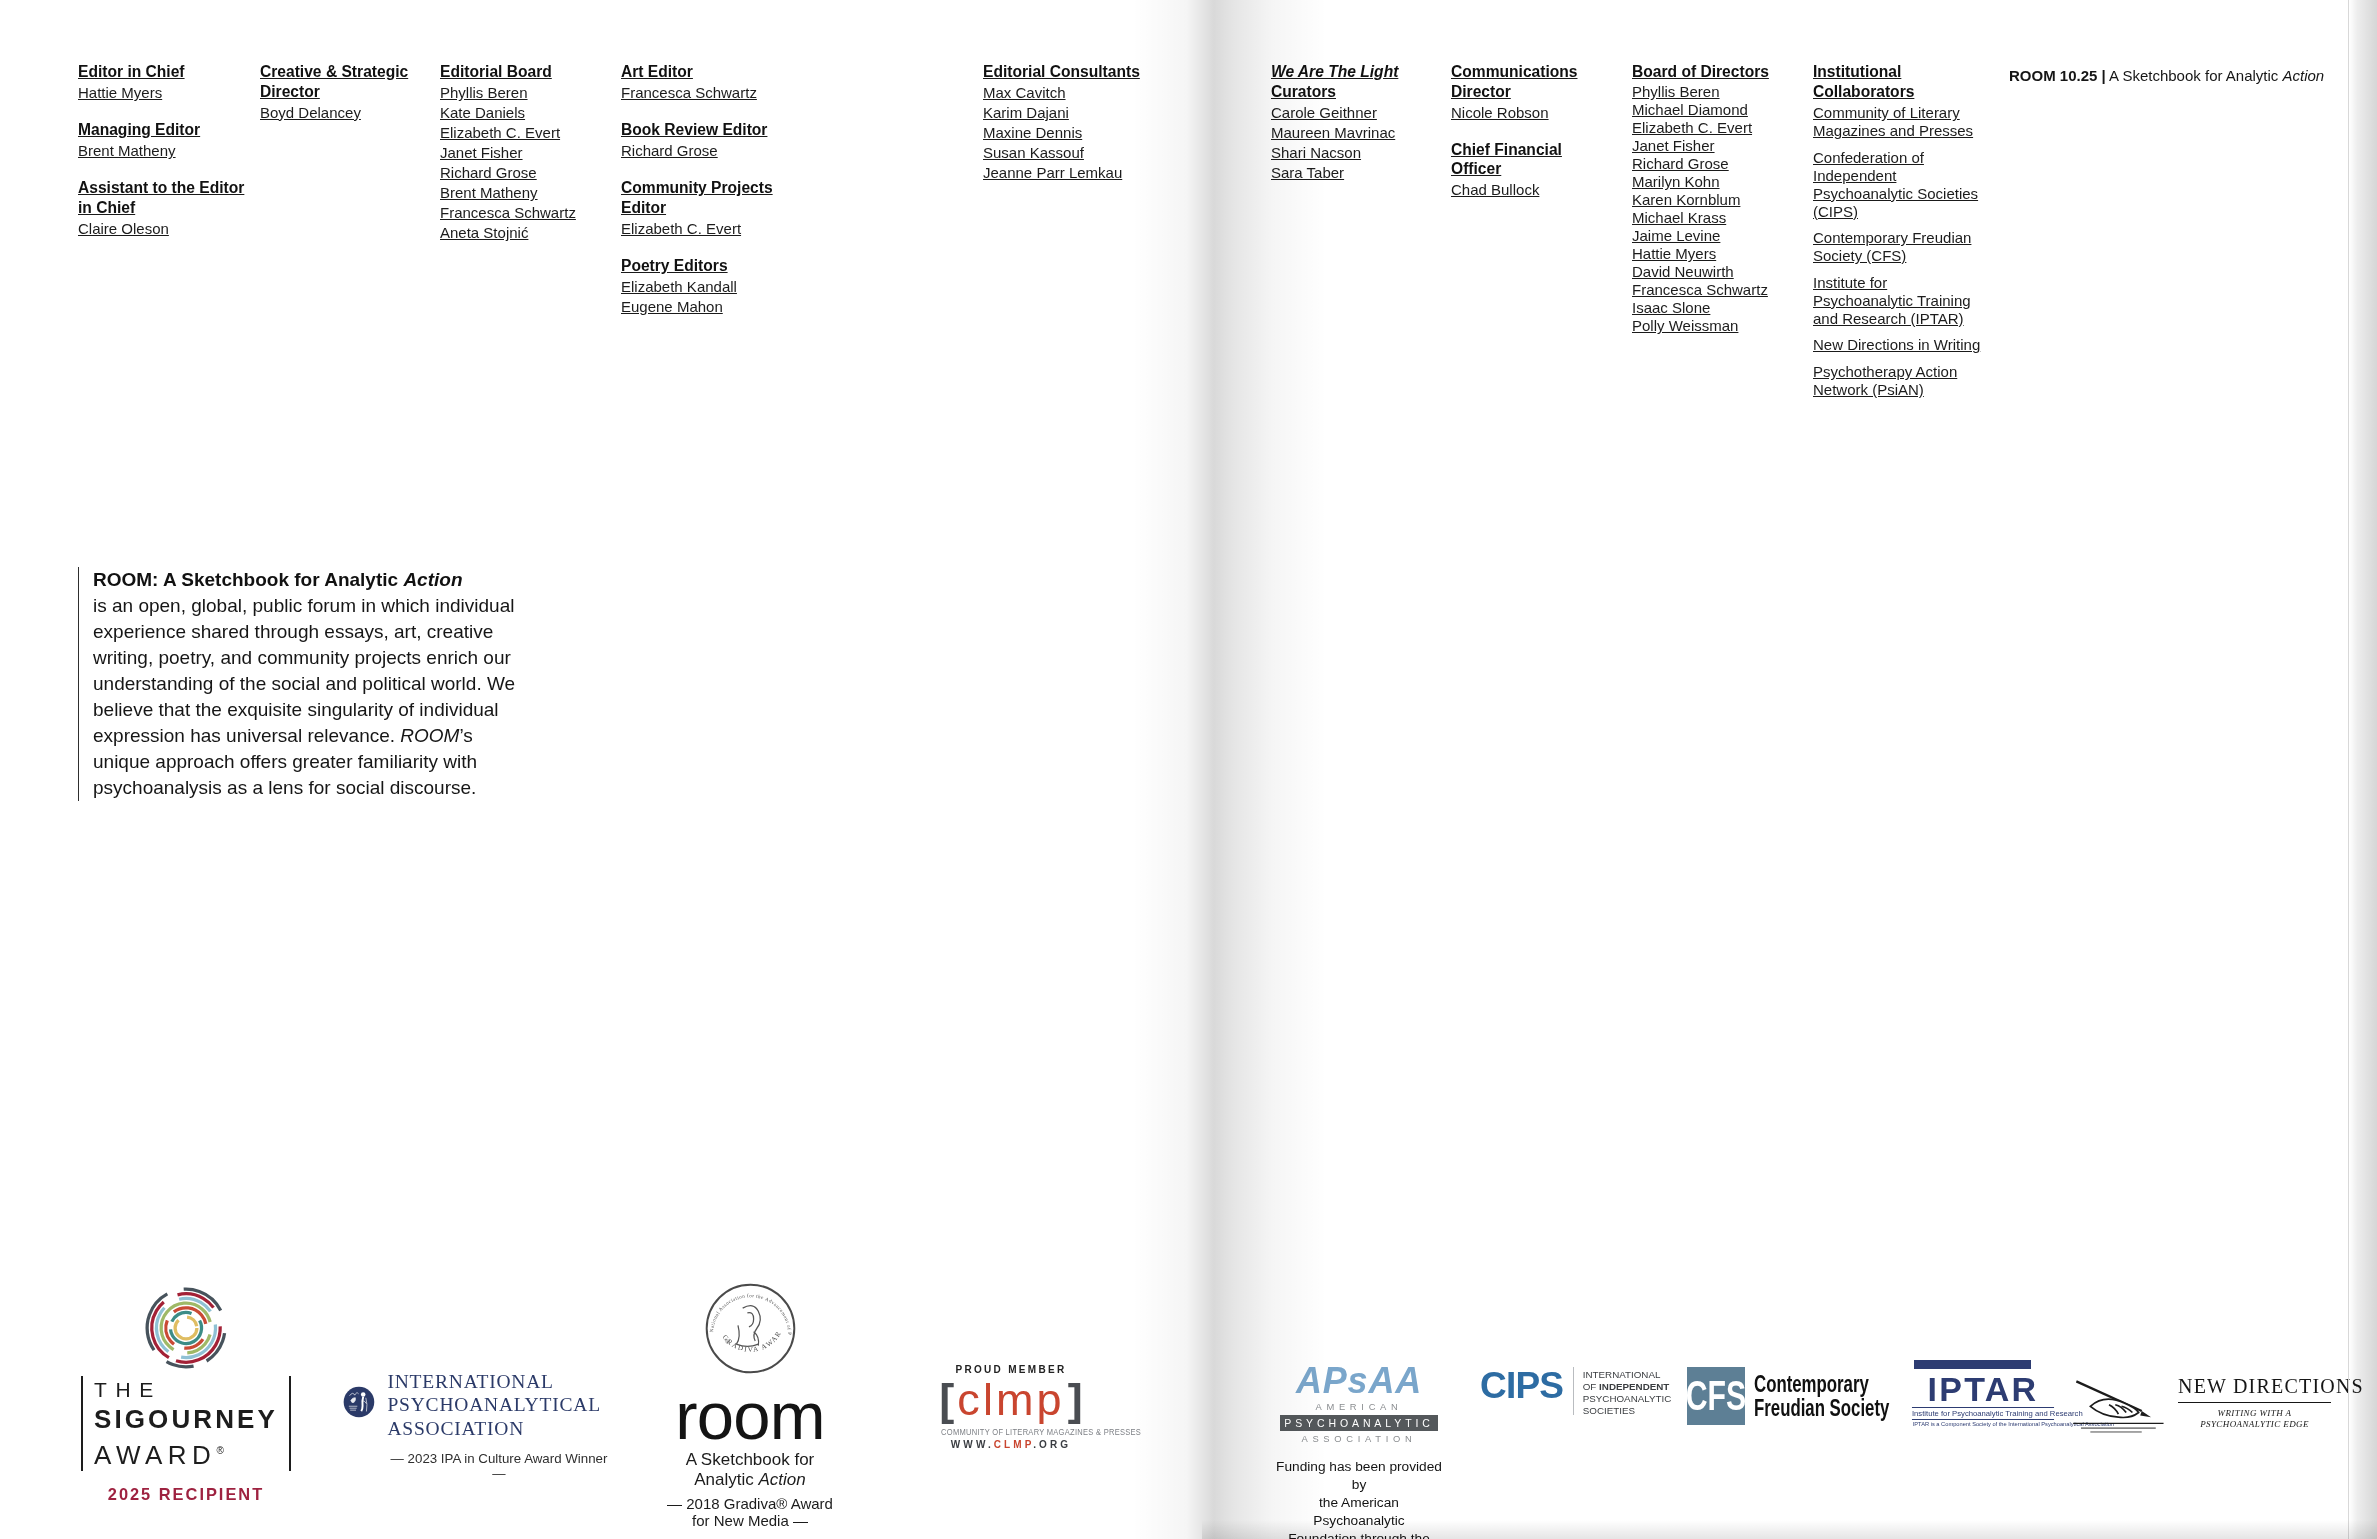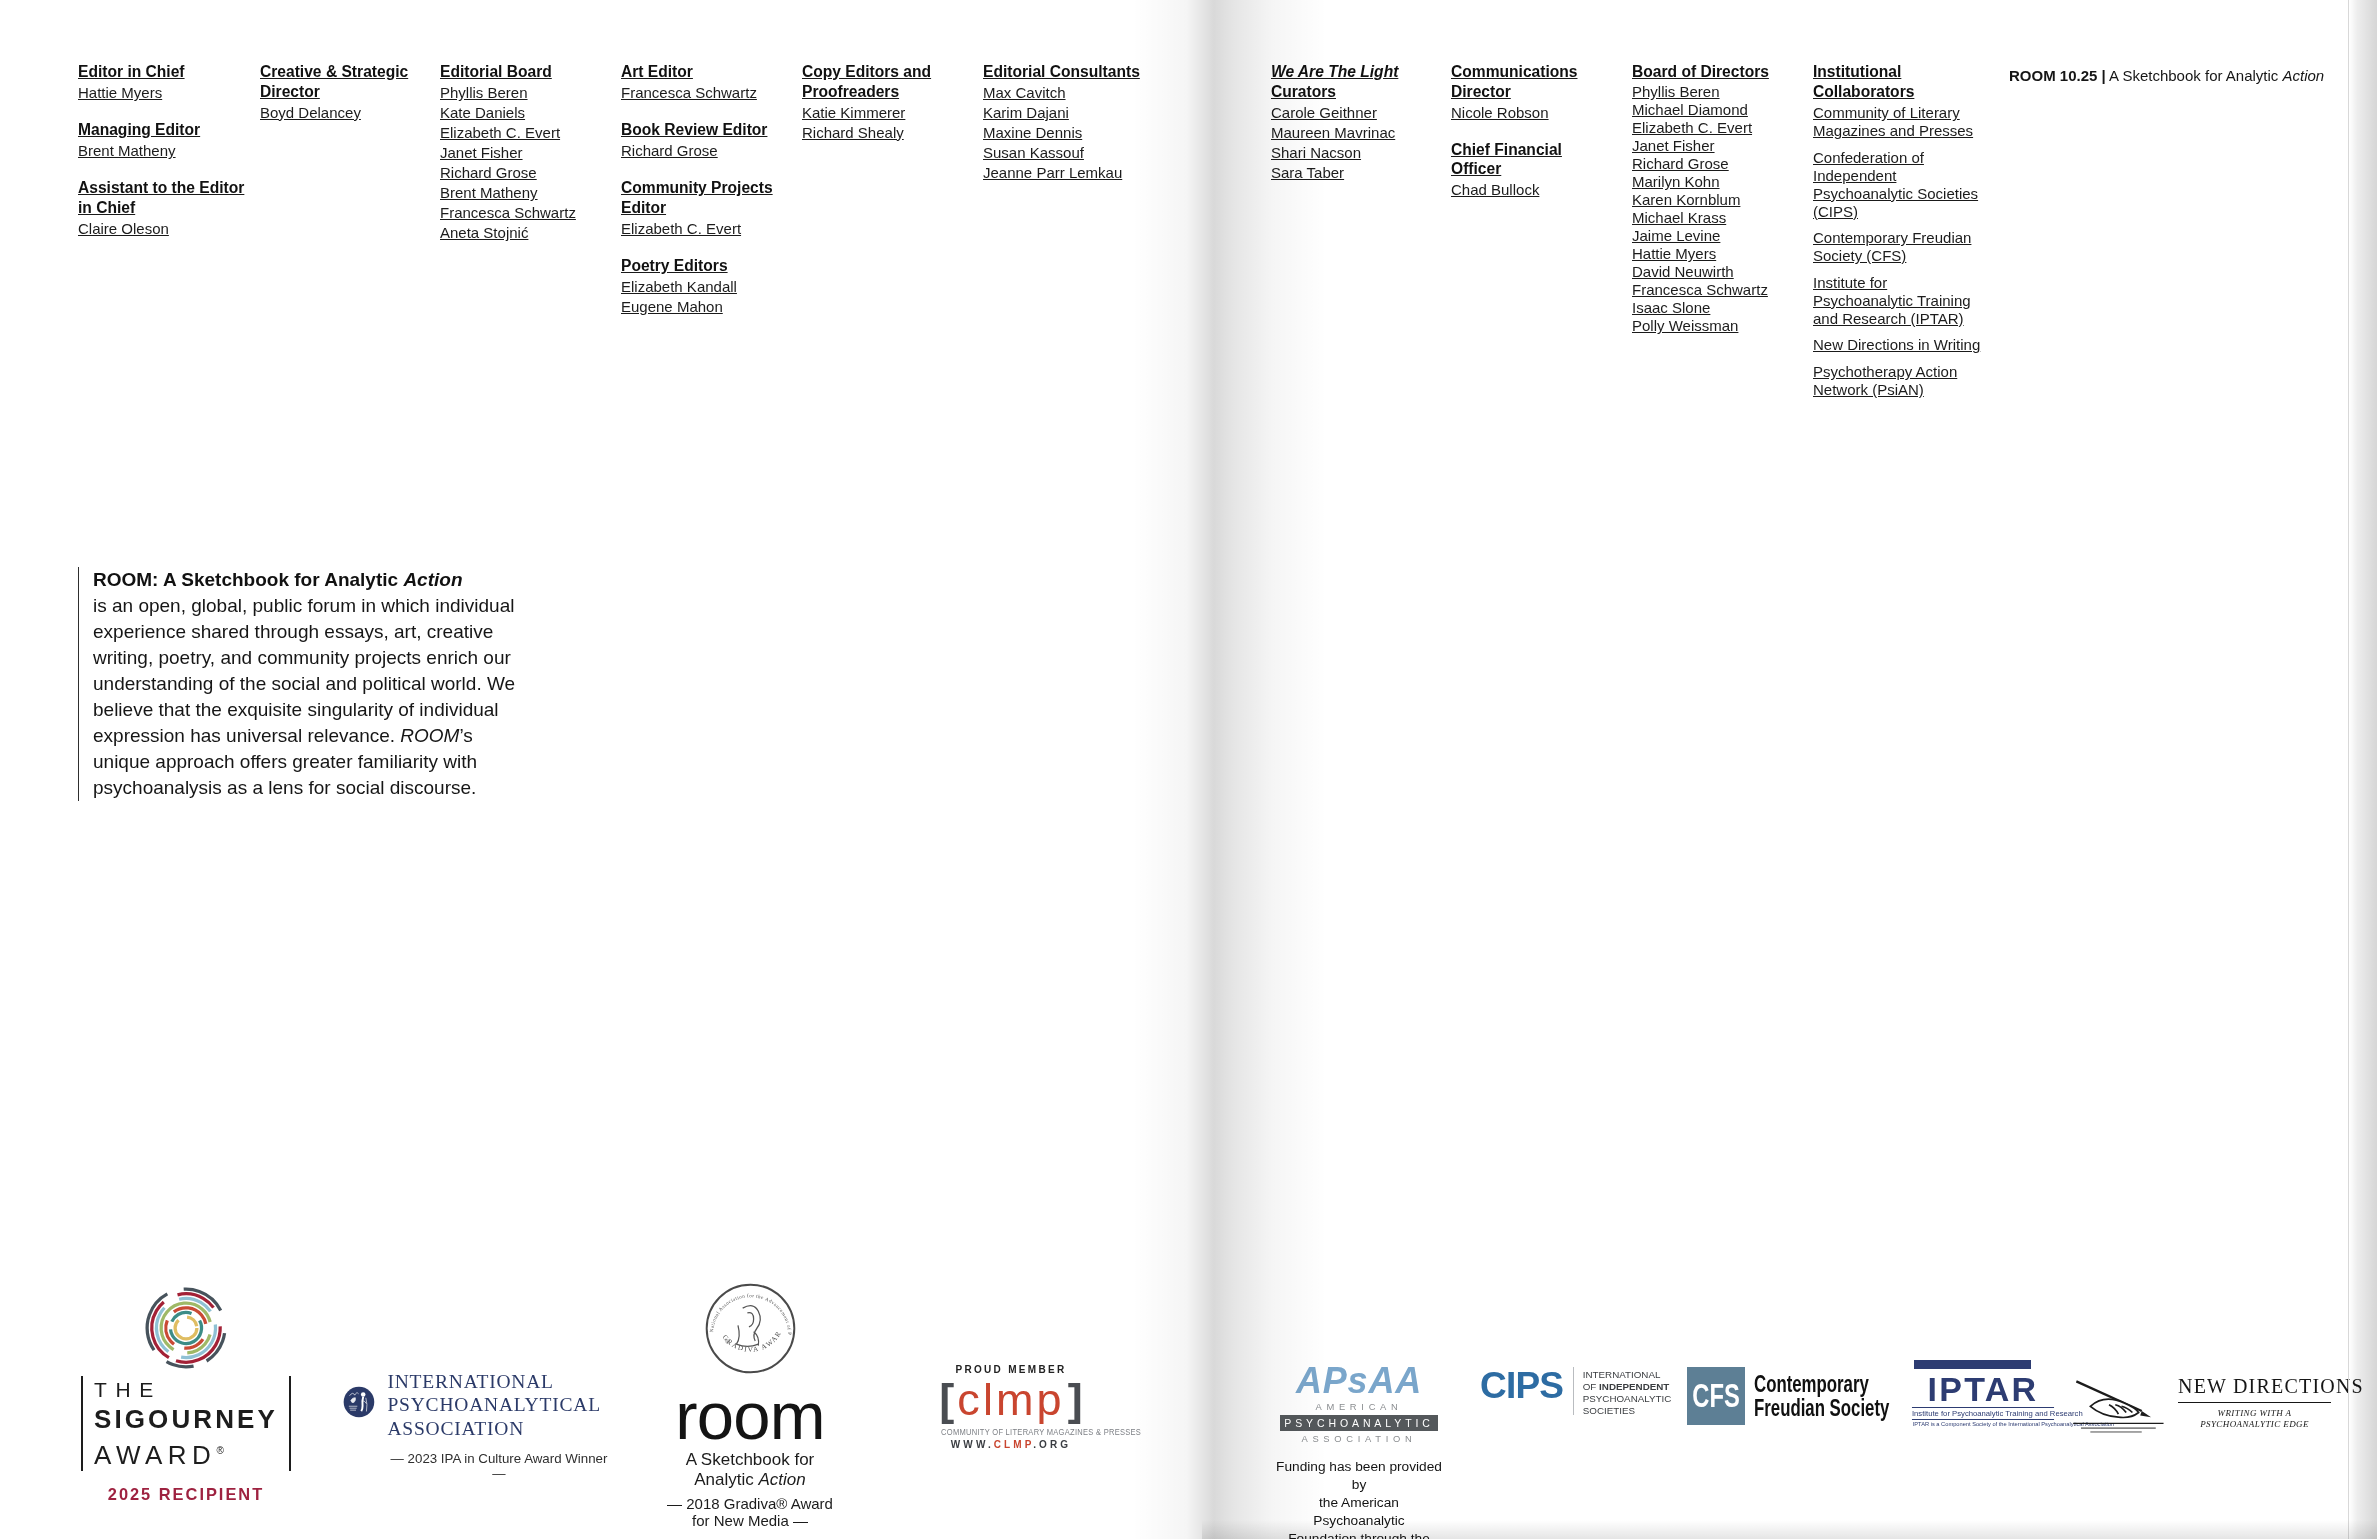--- a/index.html
+++ b/index.html
@@ -66,21 +66,21 @@
   .apsaa-word{font-size:36px;line-height:37px;font-weight:700;font-style:italic;color:#7aa6cb;letter-spacing:0.8px;}
   .apsaa-l1,.apsaa-l3{font-size:9.4px;letter-spacing:4.7px;color:#8a8d90;margin-top:2.3px;}
   .apsaa-l2{font-size:10.5px;letter-spacing:3.9px;color:#fff;background:#54585b;padding:2.3px 4.7px;margin-top:2.3px;display:inline-block;}
   .apsaa-funding{margin-top:14px;font-size:13.7px;line-height:18px;color:#141414;}
   .cips{position:absolute;left:1480px;top:1367px;display:flex;align-items:flex-start;}
   .cips-word{font-size:37px;line-height:37px;font-weight:800;color:#2d6ca3;letter-spacing:-0.8px;}
   .cips-div{width:0.8px;background:#b9bcc0;height:48px;margin:0 9.4px;}
   .cips-text{font-size:9.8px;line-height:12px;color:#3a3d40;padding-top:1.6px;}
   .cfs{position:absolute;left:1687px;top:1367px;display:flex;align-items:center;gap:9.4px;}
   .cfs-box{width:58px;height:58px;background:#5d7f95;color:#fff;display:flex;align-items:center;justify-content:center;
-           font-size:33px;font-weight:700;transform-origin:center;}
+           font-size:42px;font-weight:700;transform-origin:center;}
   .cfs-box span{transform:scaleX(0.72);display:inline-block;}
   .cfs-name{font-size:24px;line-height:24px;font-weight:700;color:#101010;transform:scaleX(0.70);transform-origin:left center;white-space:nowrap;}
   .iptar{position:absolute;left:1909px;top:1360px;width:148px;text-align:center;}
   .iptar-bar{width:117px;height:9.4px;background:#2d3c72;margin:0 auto 1.6px 4.7px;}
   .iptar-word{font-size:34px;line-height:36px;font-weight:800;color:#2d3c72;letter-spacing:2.3px;}
   .iptar-sub{font-size:8px;color:#2d3c72;border-top:0.8px solid #2d3c72;border-bottom:0.8px solid #2d3c72;padding:0.8px 0;white-space:nowrap;transform:scaleX(0.96);transform-origin:center;}
   .iptar-comp{font-size:6px;color:#2d3c72;margin-top:1.6px;white-space:nowrap;transform:scaleX(0.95);transform-origin:center;}
   .hand{position:absolute;left:2067px;top:1375px;}
   .newdir{position:absolute;left:2178px;top:1375px;width:153px;text-align:center;font-family:"Liberation Serif",serif;}
   .nd-title{font-size:20px;letter-spacing:1.2px;color:#161616;white-space:nowrap;}
@@ -163,29 +163,20 @@
       </div>
     <div class="sec">
         <h3 class="h">Poetry Editors</h3>
       <div>
           <div class="nm">Elizabeth Kandall</div>
           <div class="nm">Eugene Mahon</div>
         </div>
       </div>
   </div>
 
-  <div class="col c5">
-    <div class="sec">
-        <h3 class="h">Copy Editors and Proofreaders</h3>
-      <div>
-          <div class="nm">Katie Kimmerer</div>
-          <div class="nm">Richard Shealy</div>
-        </div>
-      </div>
-  </div>
 
   <div class="col c6">
     <div class="sec">
         <h3 class="h">Editorial Consultants</h3>
       <div>
           <div class="nm">Max Cavitch</div>
           <div class="nm">Karim Dajani</div>
           <div class="nm">Maxine Dennis</div>
           <div class="nm">Susan Kassouf</div>
           <div class="nm">Jeanne Parr Lemkau</div>

